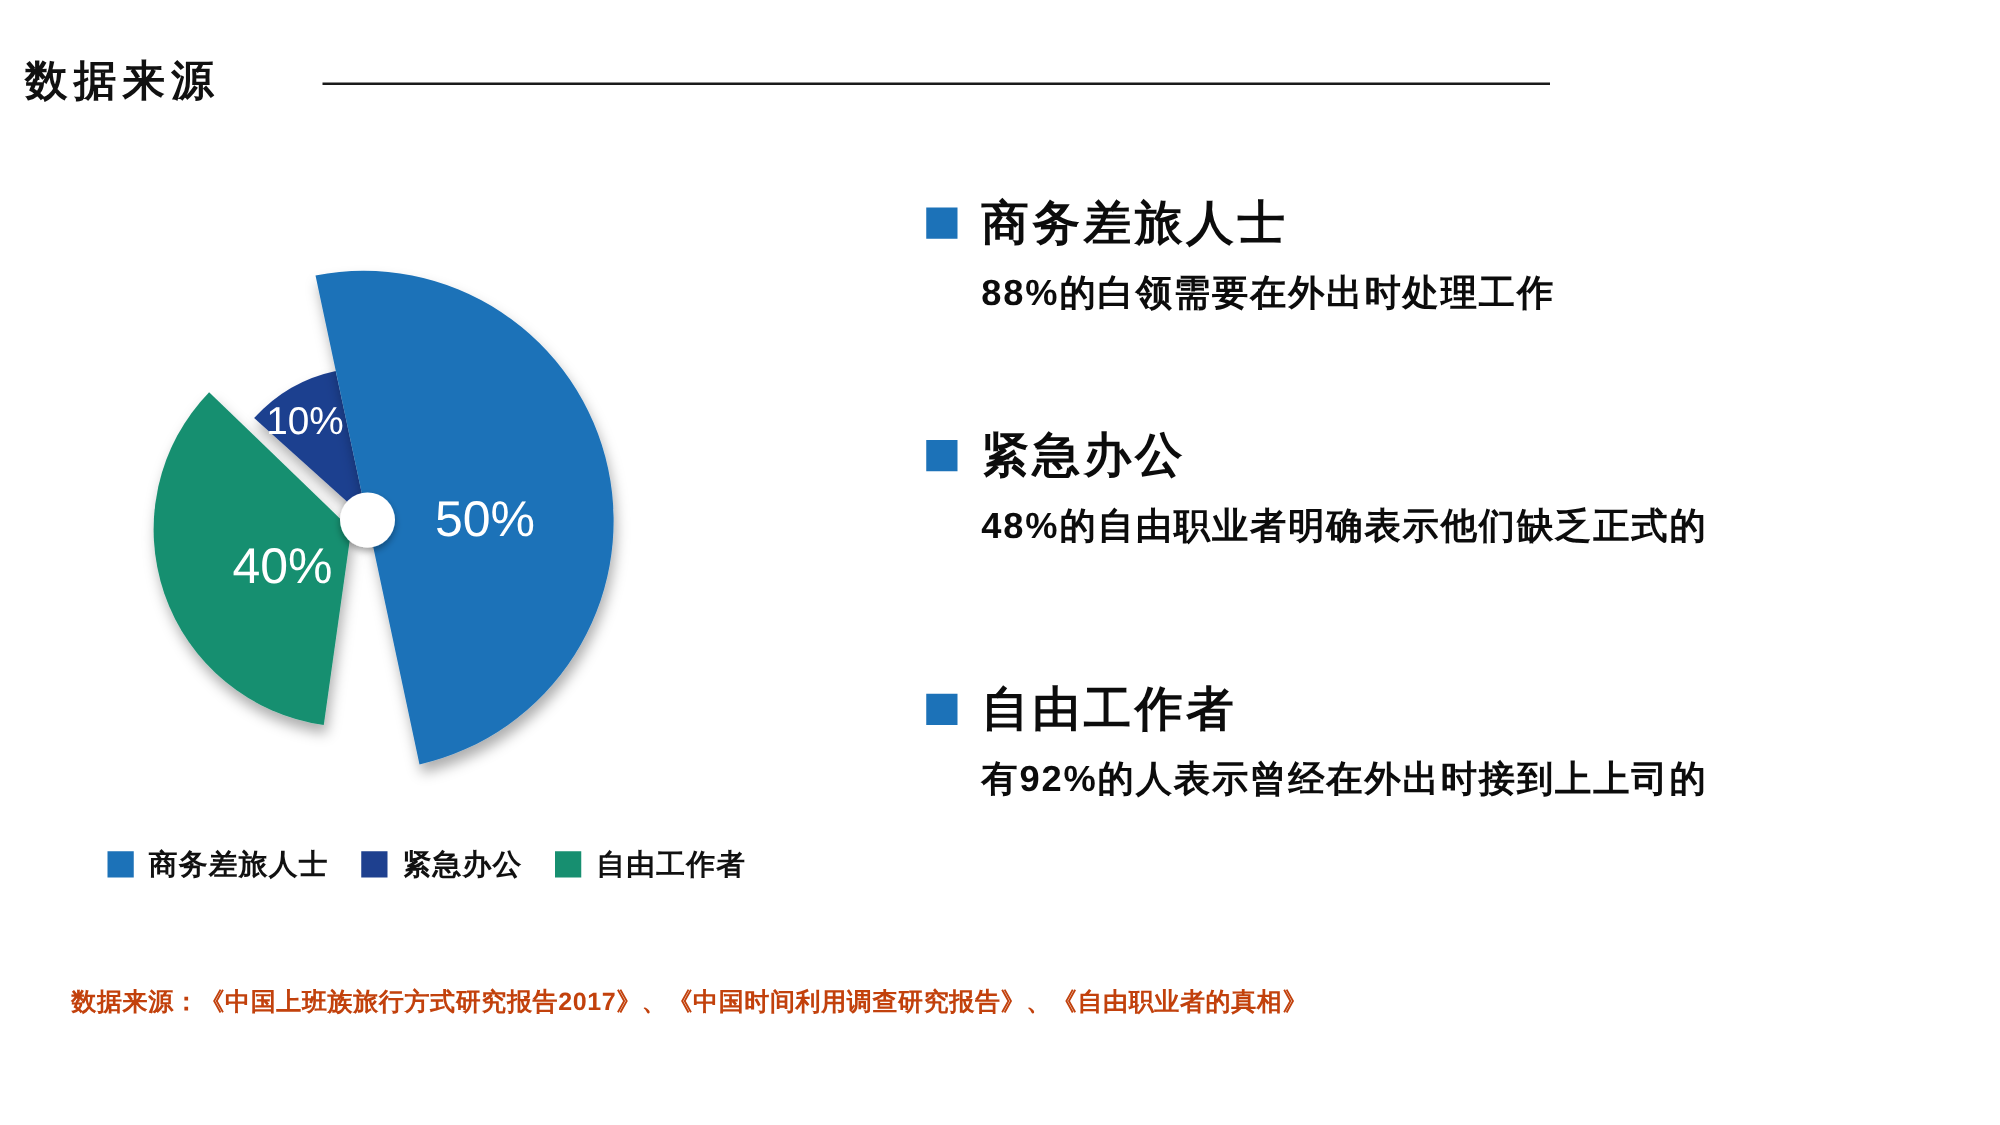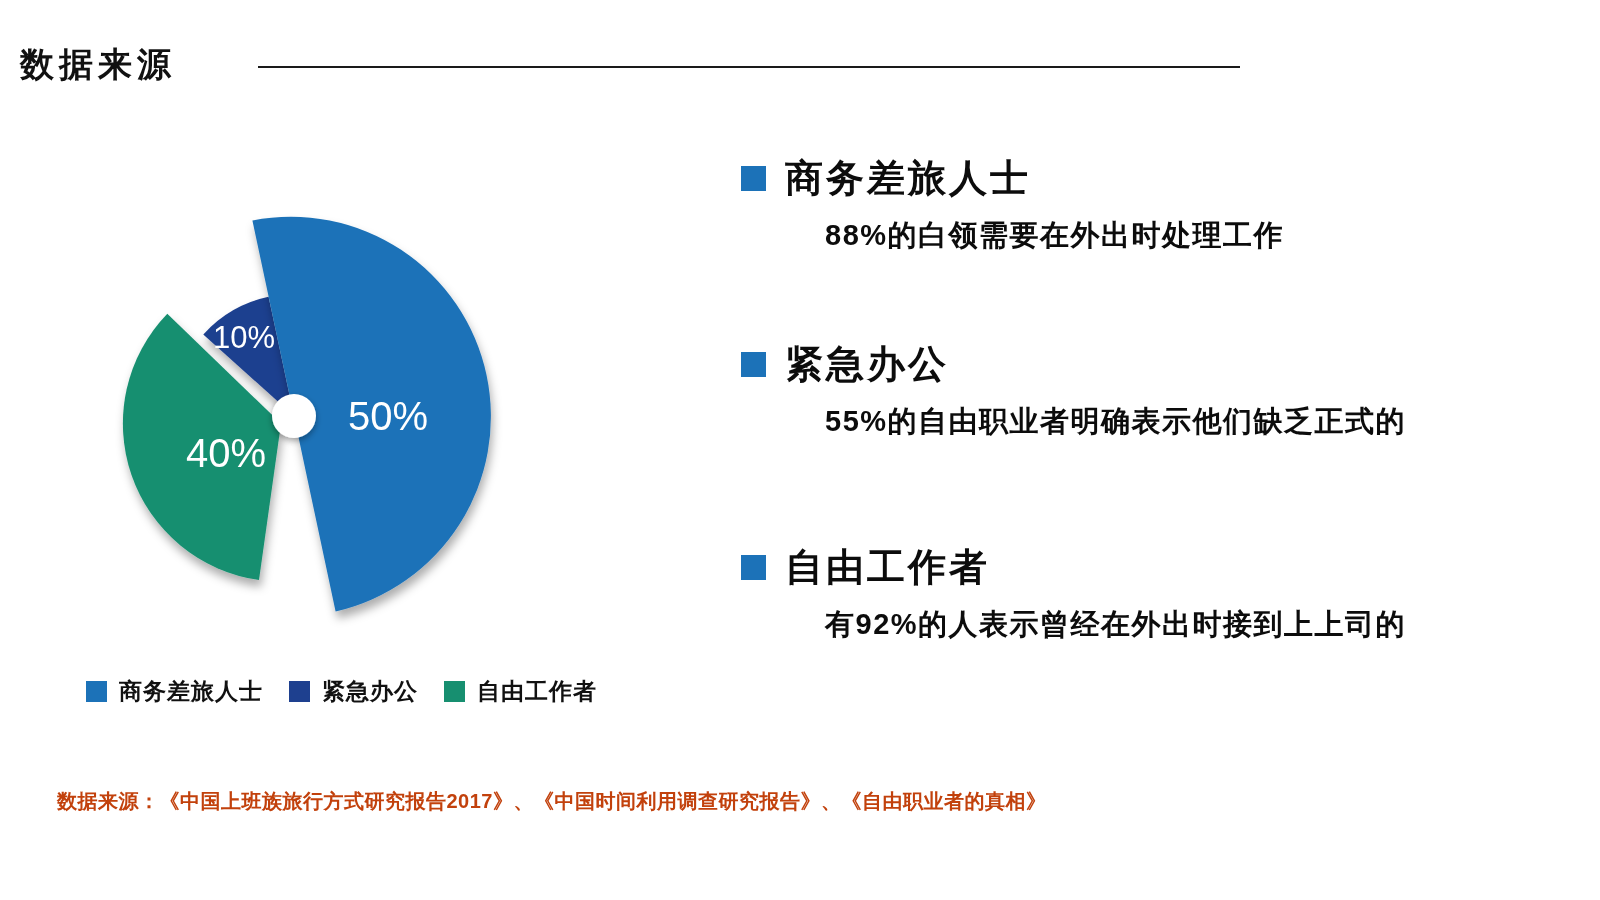--- a/index.html
+++ b/index.html
@@ -25,21 +25,21 @@
   .legend-item { display:flex; align-items:center; gap:12px; }
   .legend-swatch { width:21px; height:21px; display:inline-block; }
   .legend-label { font-size:23px; font-weight:700; letter-spacing:1px; color:#111; }
   .section { position:absolute; left:741px; width:700px; }
   .sec-1 { top:150px; } .sec-2 { top:336px; } .sec-3 { top:539px; }
   .sec-head { display:flex; align-items:center; height:56px; }
   .sec-bullet { width:25px; height:25px; flex:0 0 25px; margin-right:19px; }
   .sec-title { font-size:38px; font-weight:700; letter-spacing:3px; color:#0c0c0c; }
   .sec-body { margin-top:6px; padding-left:44px; }
   .sec-line { font-size:29px; font-weight:600; letter-spacing:1.5px;
-    line-height:46px; color:#0c0c0c;margin-left:40px; }
+    line-height:46px; color:#0c0c0c; }
   .footer-note {
     position:absolute; left:57px; top:788px;
     font-size:20px; font-weight:700; letter-spacing:0.5px; color:#c2410c;
   }
 </style>
 </head>
 <body>
 
 <div class="page">
 
@@ -92,21 +92,21 @@
       <div class="sec-line">88%的白领需要在外出时处理工作</div>
     </div>
   </div>
 
   <div class="section sec-2">
     <div class="sec-head">
       <span class="sec-bullet" style="background: rgb(28, 114, 184);"></span>
       <span class="sec-title">紧急办公</span>
     </div>
     <div class="sec-body">
-      <div class="sec-line">55%的自由职业者明确表示他们缺乏正式的</div>
+      <div class="sec-line">48%的自由职业者明确表示他们缺乏正式的</div>
     </div>
   </div>
 
   <div class="section sec-3">
     <div class="sec-head">
       <span class="sec-bullet" style="background: rgb(28, 114, 184);"></span>
       <span class="sec-title">自由工作者</span>
     </div>
     <div class="sec-body">
       <div class="sec-line">有92%的人表示曾经在外出时接到上上司的</div>

